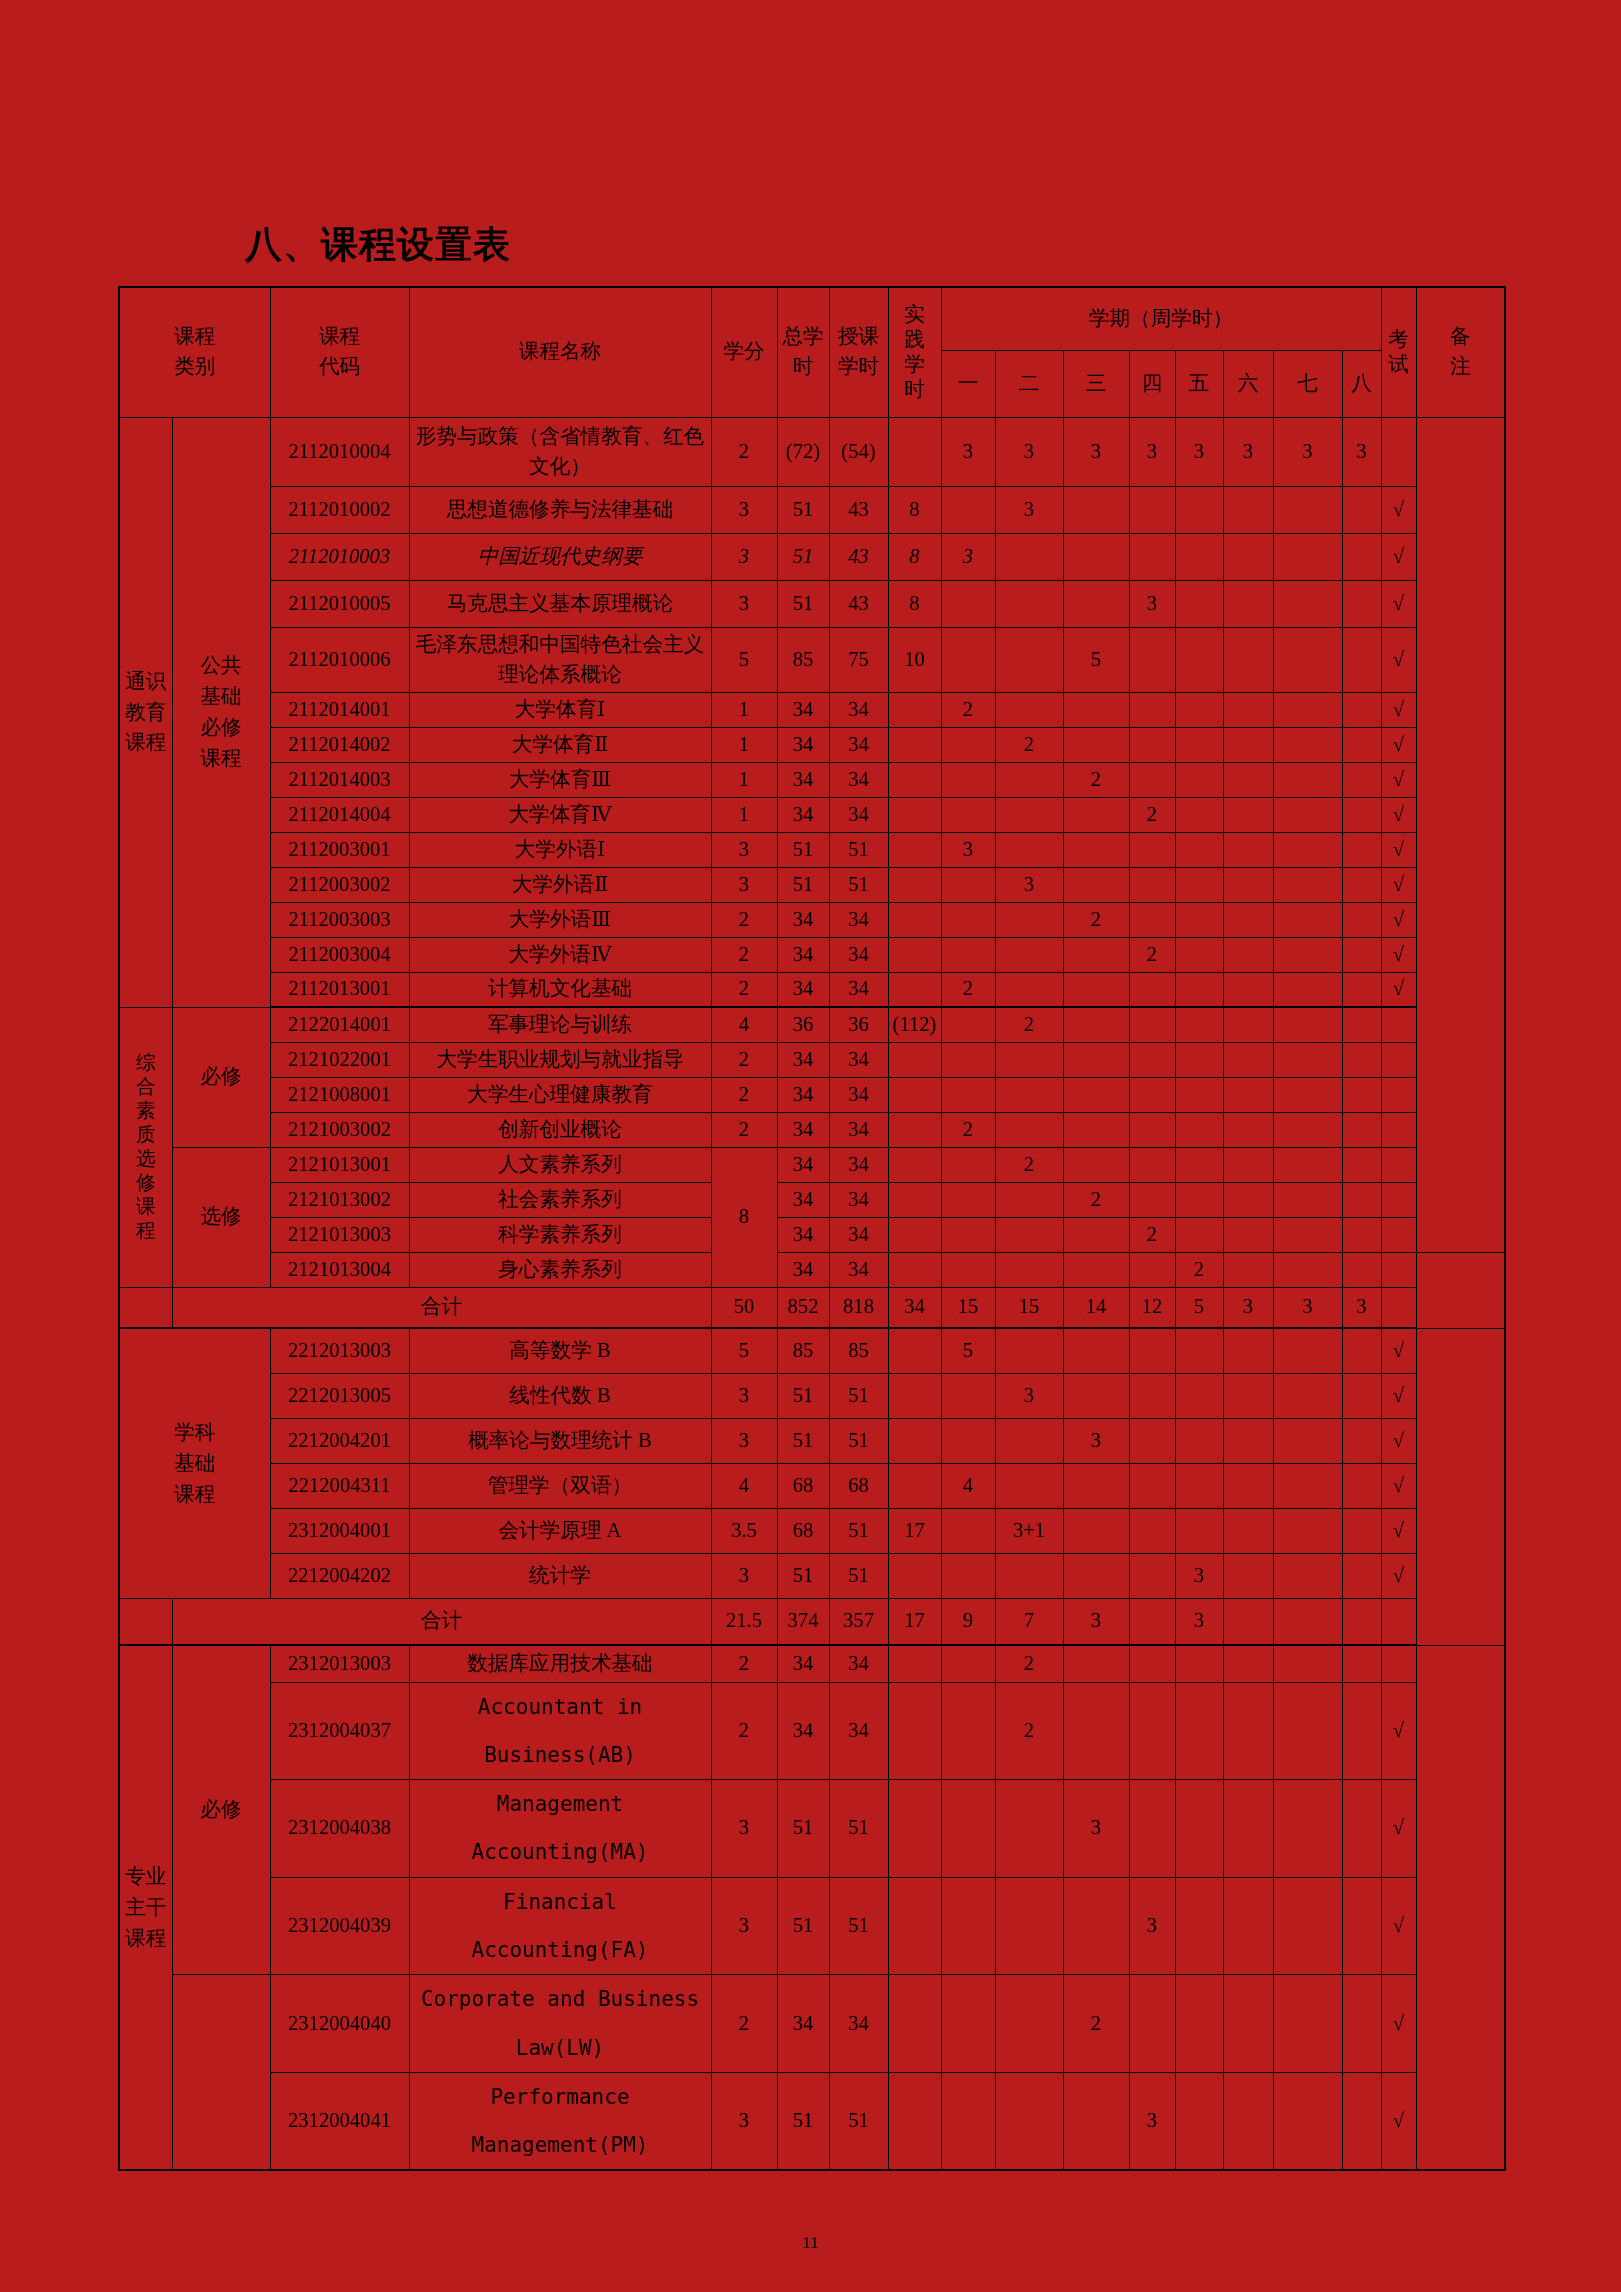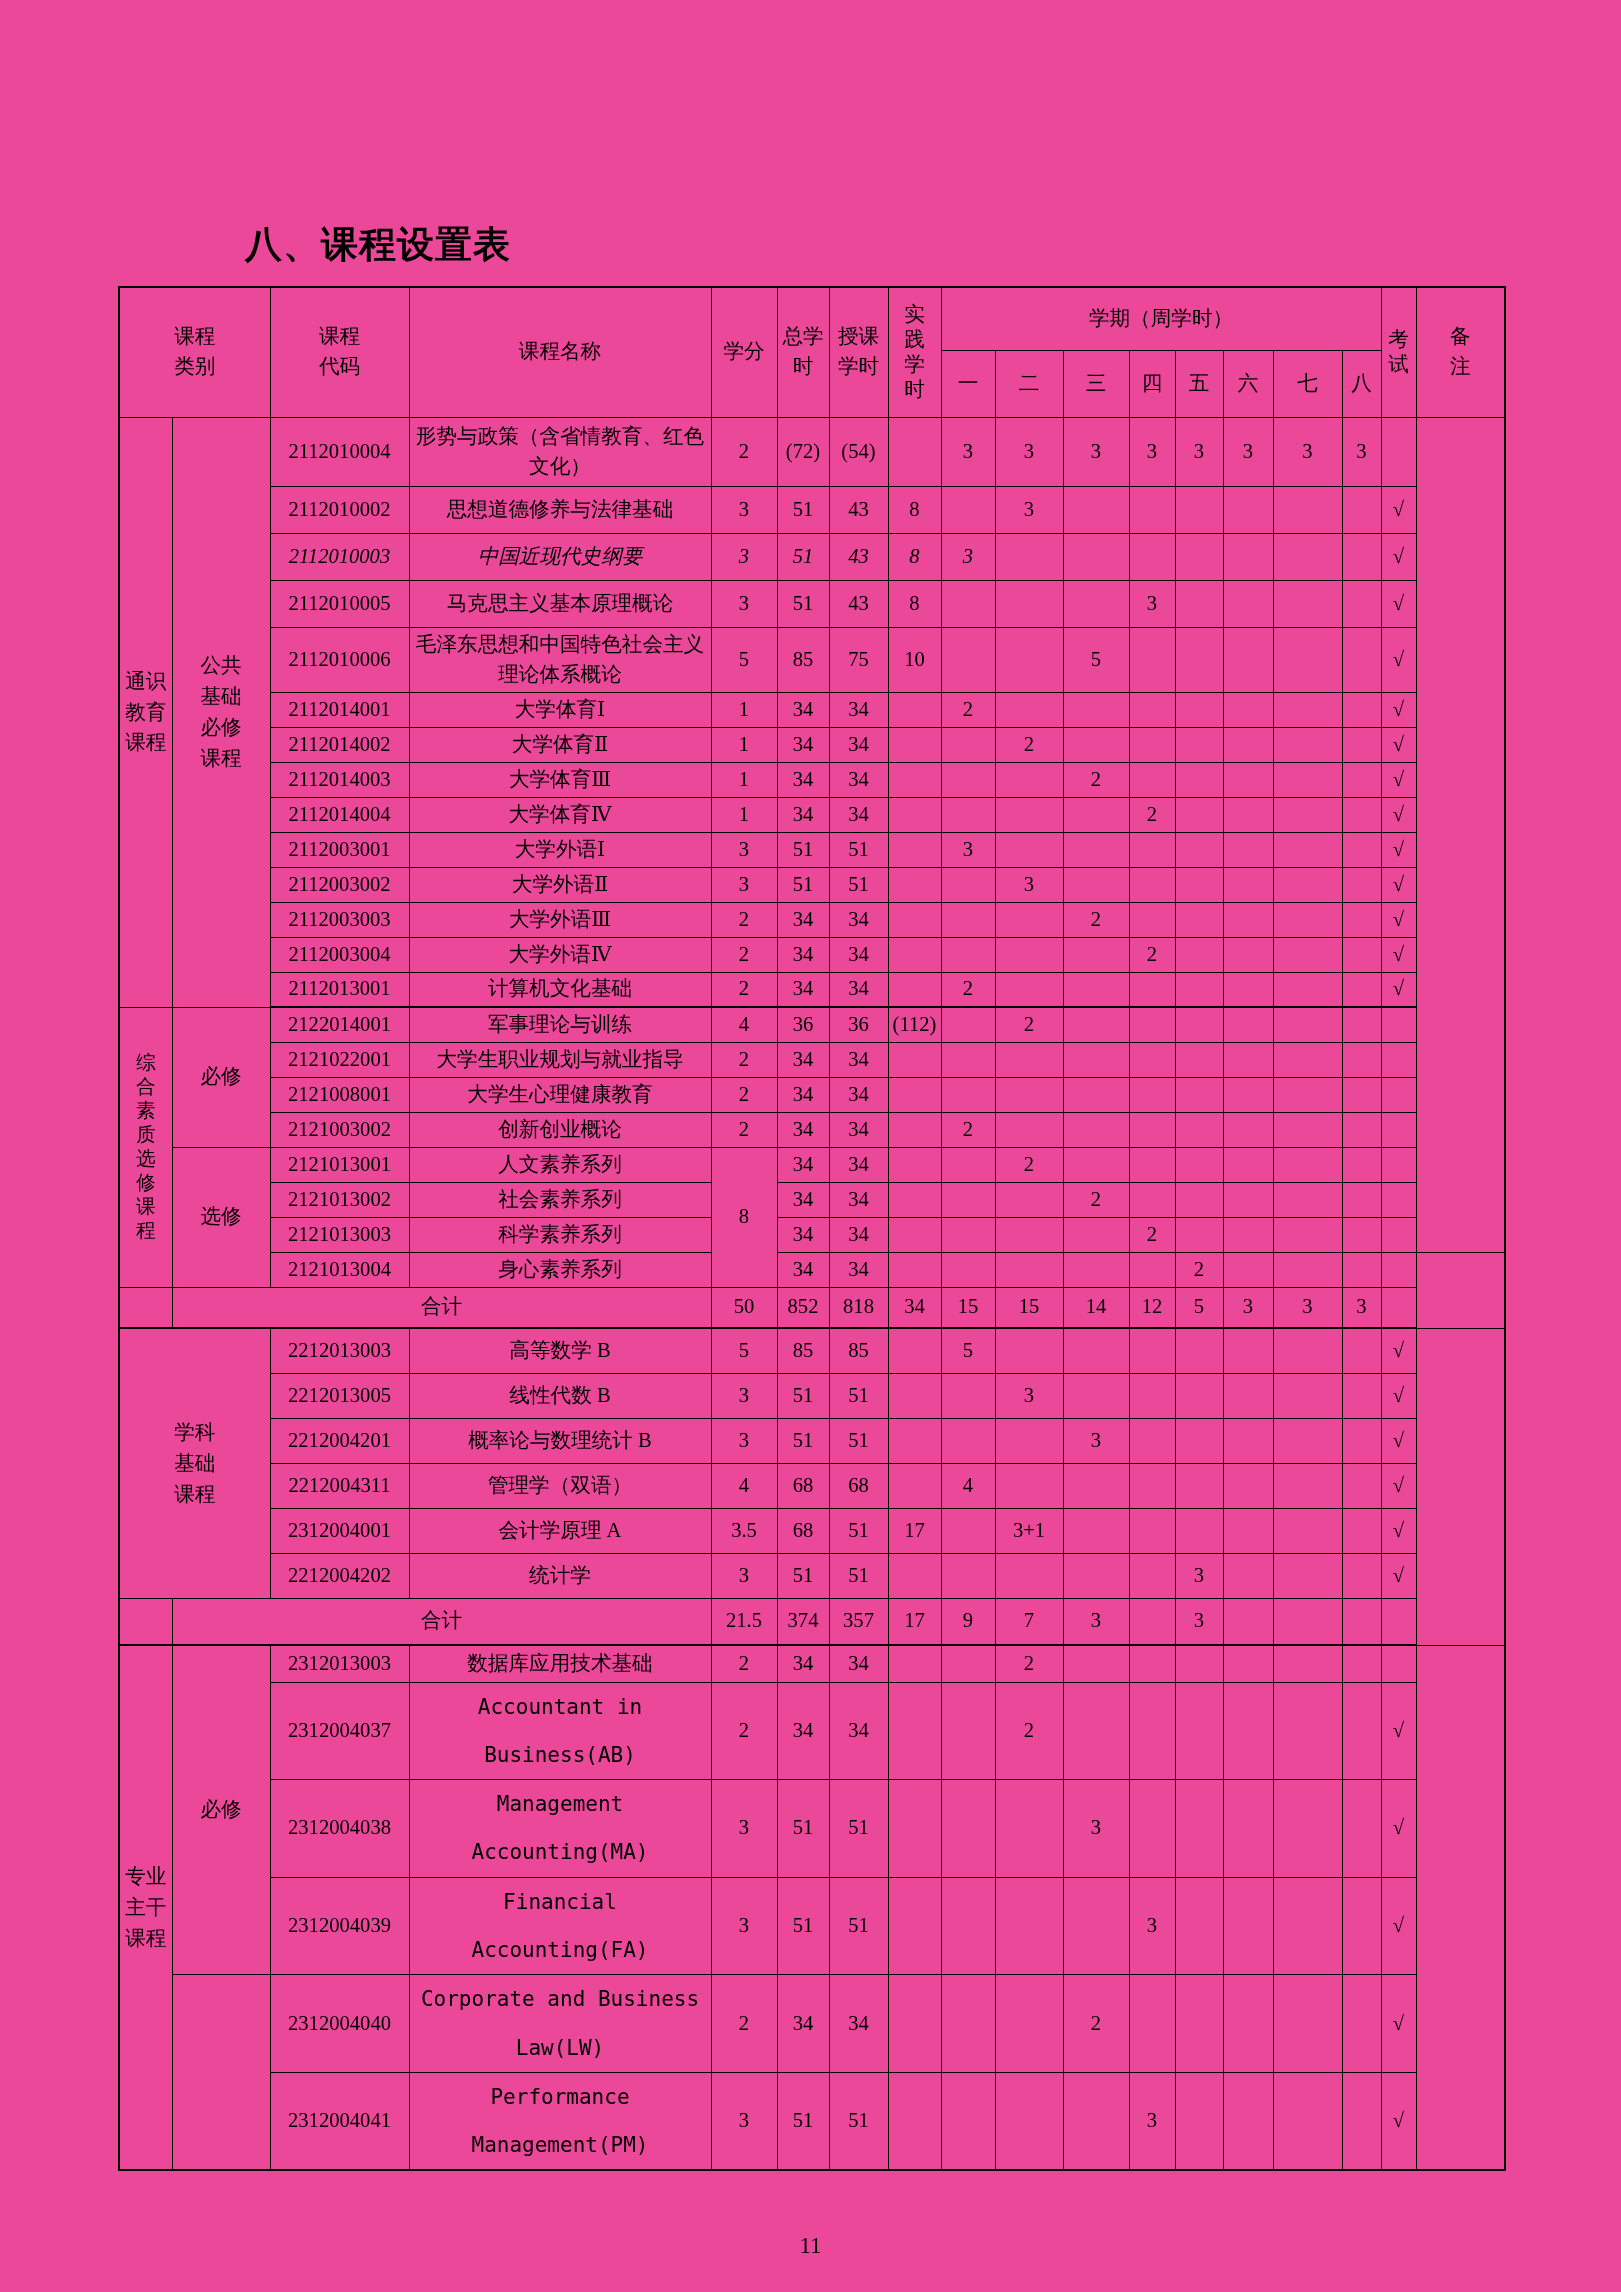--- a/index.html
+++ b/index.html
@@ -1,31 +1,31 @@
 <!DOCTYPE html>
 <html><head>
 <meta charset="utf-8">
 <style>
   html,body{margin:0;padding:0;background:#888;}
-  .page{position:relative;width:1621px;height:2293px;background:#ec4899;margin:0 auto;
+  .page{position:relative;width:1621px;height:2293px;background:#b91c1c;margin:0 auto;
         font-family:"Liberation Serif","DejaVu Serif",serif;color:#000;}
   .doc-title{position:absolute;left:245px;top:220px;font-size:37px;font-weight:bold;
              letter-spacing:1px;font-family:"Liberation Serif","DejaVu Serif",serif;}
   .curriculum{position:absolute;left:118px;top:286px;border-collapse:collapse;table-layout:fixed;
               border:2.9px solid #000;}
   .curriculum td{border:1.6px solid #000;text-align:center;vertical-align:middle;
                  white-space:pre-line;padding:0 2px;font-size:20.6px;line-height:1.45;
                  box-sizing:border-box;overflow:hidden;}
   .curriculum tr.thick td{border-bottom-width:2.9px;}
   td.vlab{line-height:1.5;}
   td.vtight{line-height:1.22;font-size:19.6px;padding:0;}
   td.en{font-family:"DejaVu Sans Mono","Liberation Mono",monospace;font-size:21px;line-height:2.3;}
   td.hd{font-size:20.6px;}
   td.chk{font-size:20.6px;}
-  .page-num{position:absolute;left:0;right:0;top:2233px;text-align:center;font-size:23px;}
+  .page-num{position:absolute;left:0;right:0;top:2233px;text-align:center;font-size:17px;}
 </style>
 </head>
 <body>
 
 <div class="page">
   <div class="doc-title">八、课程设置表</div>
   <table class="curriculum">
     <colgroup id="cols">
         <col style="width: 53px;">
         <col style="width: 98px;">

